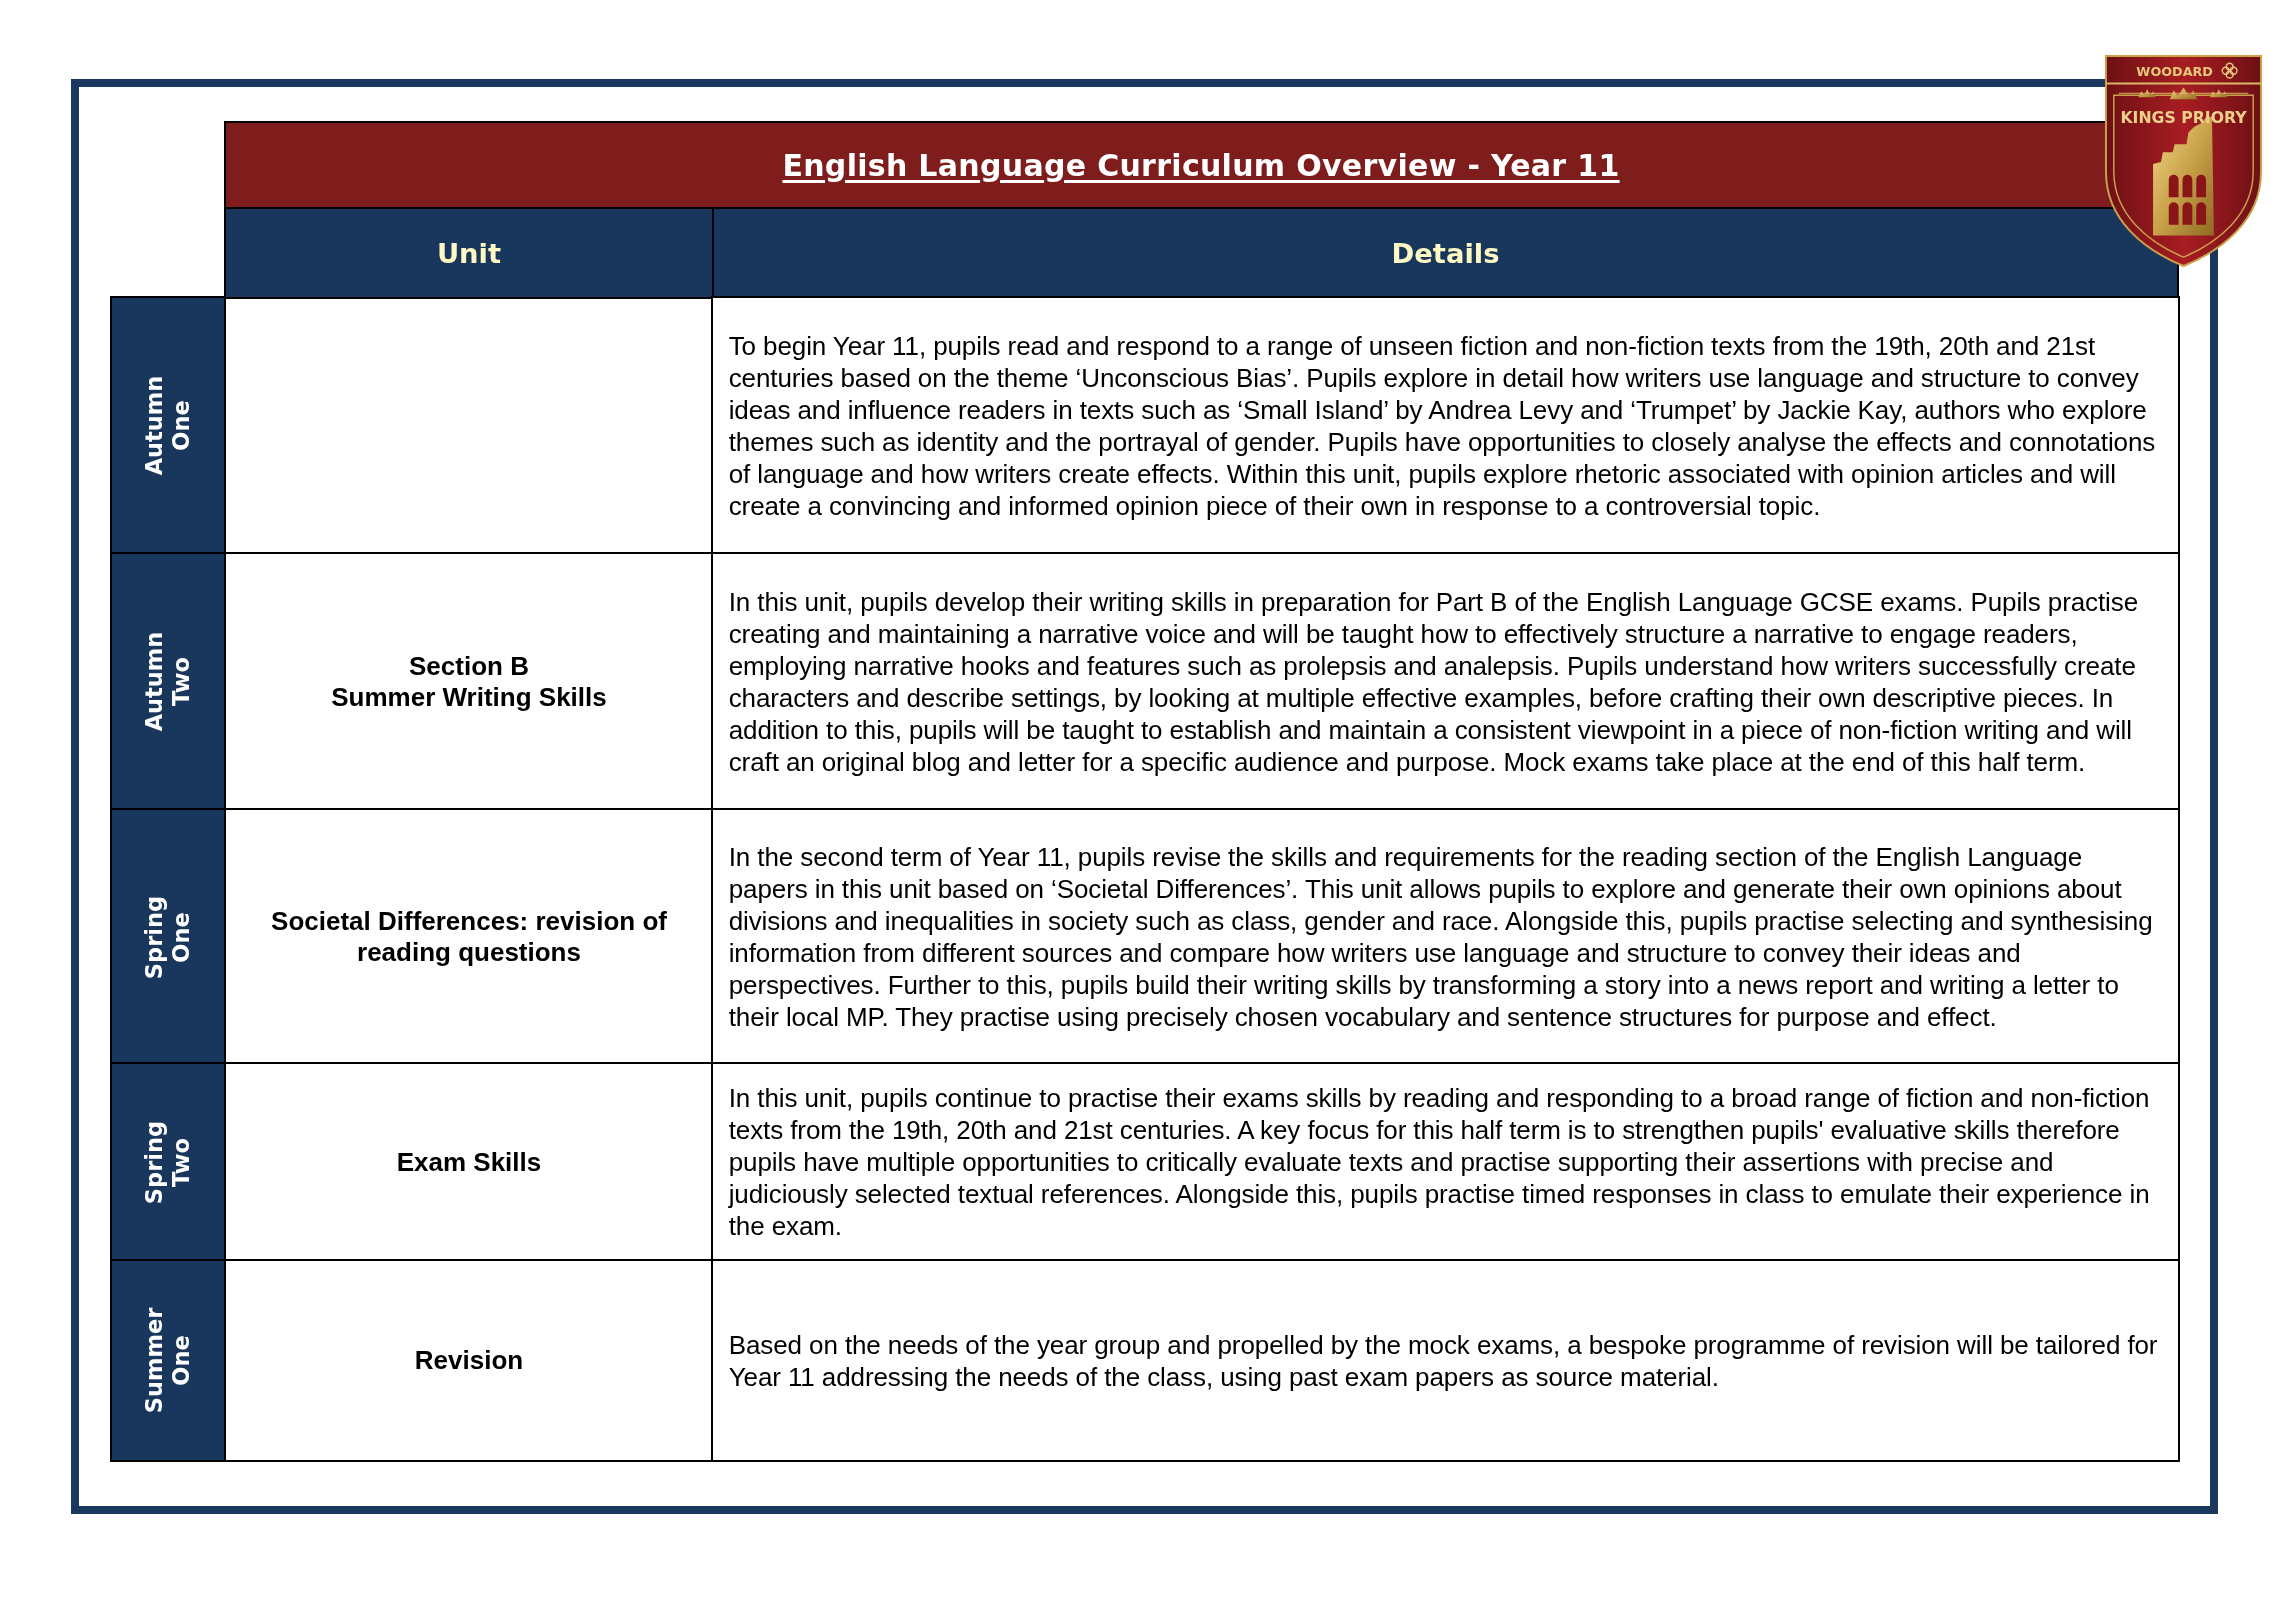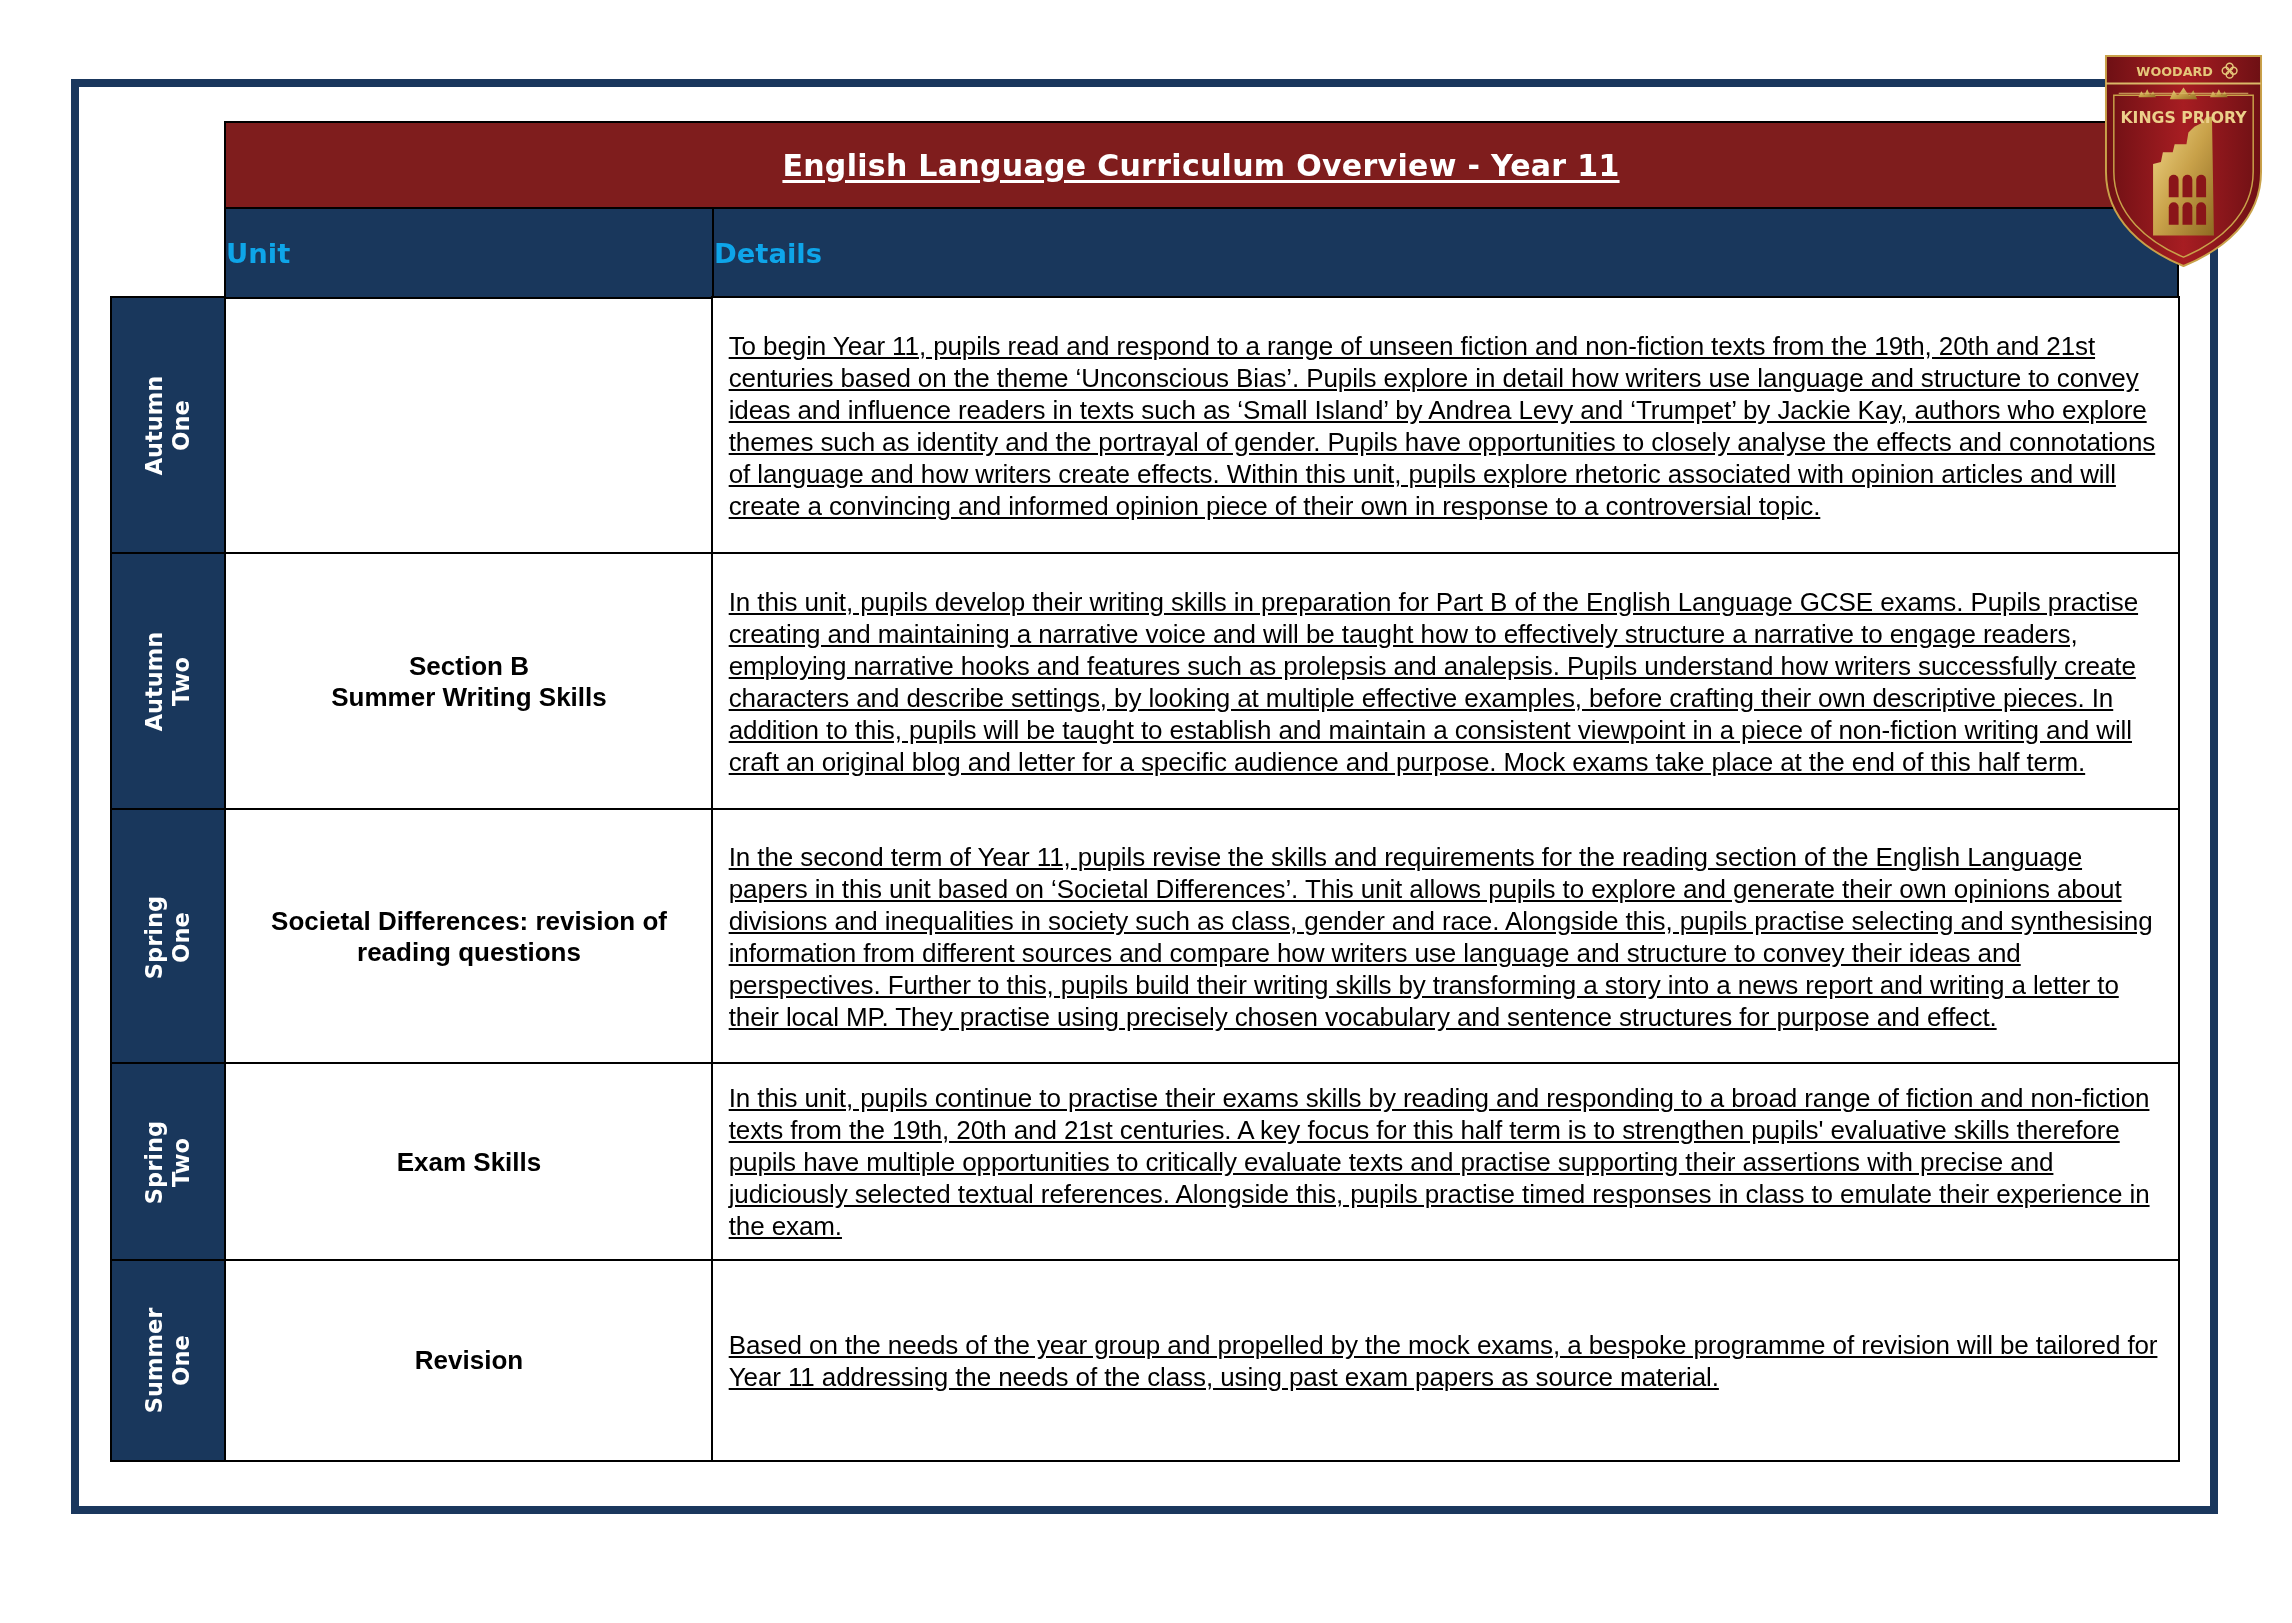--- a/index.html
+++ b/index.html
@@ -11,40 +11,40 @@
   
   .title-row { position:absolute; left:224px; top:121px; width:1954px; height:88px;
                background:#7f1d1d; border:2.9px solid #000; box-sizing:border-box;
                display:flex; align-items:center; justify-content:center; }
   .title-text { color:#fff; font-family:"DejaVu Sans", sans-serif; font-weight:bold;
                 font-size:30px; text-decoration:underline; text-underline-offset:3.9px;
                 letter-spacing:0.3px; }
 
   .hdr { position:absolute; top:207px; height:92px; background:#19375c;
          border:2.9px solid #000; box-sizing:border-box; display:flex;
-         align-items:center; justify-content:flex-start; color:#0ea5e9;
+         align-items:center; justify-content:center; color:#fef9c3;
          font-family:"DejaVu Sans", sans-serif; font-weight:bold; font-size:27.4px; }
   .hdr-unit { left:224px; width:490px; }
   .hdr-details { left:712px; width:1467px; }
 
   .row { position:absolute; left:110px; width:2070px; }
   .term { position:absolute; left:0; top:0; bottom:0; width:116px;
           background:#19375c; border:2.9px solid #000; box-sizing:border-box;
           display:flex; align-items:center; justify-content:center; }
   .term-text { transform:rotate(-90deg); color:#fff; font-family:"DejaVu Sans", sans-serif;
                font-weight:bold; font-size:22.5px; line-height:26.5px; text-align:center;
                white-space:nowrap; }
   .unit { position:absolute; left:114px; top:0; bottom:0; width:490px;
           border:2.9px solid #000; box-sizing:border-box; background:#fff;
           display:flex; align-items:center; justify-content:center; text-align:center; }
   .unit-text { font-weight:bold; font-size:26px; line-height:31px; white-space:pre-line;
                padding:0 19.6px; }
   .details { position:absolute; left:601px; top:0; bottom:0; width:1469px;
              border:2.9px solid #000; box-sizing:border-box; background:#fff;
-             display:flex; align-items:center;text-decoration:underline; }
+             display:flex; align-items:center; }
   .details-text { font-size:26px; line-height:32px; padding:0 15.7px 0 15.7px;
                   letter-spacing:-0.1px; }
 
   .logo { position:absolute; left:2104px; top:54px; width:159px; height:214px; }
 </style>
 </head>
 <body>
 
 <div class="frame"></div>
 

